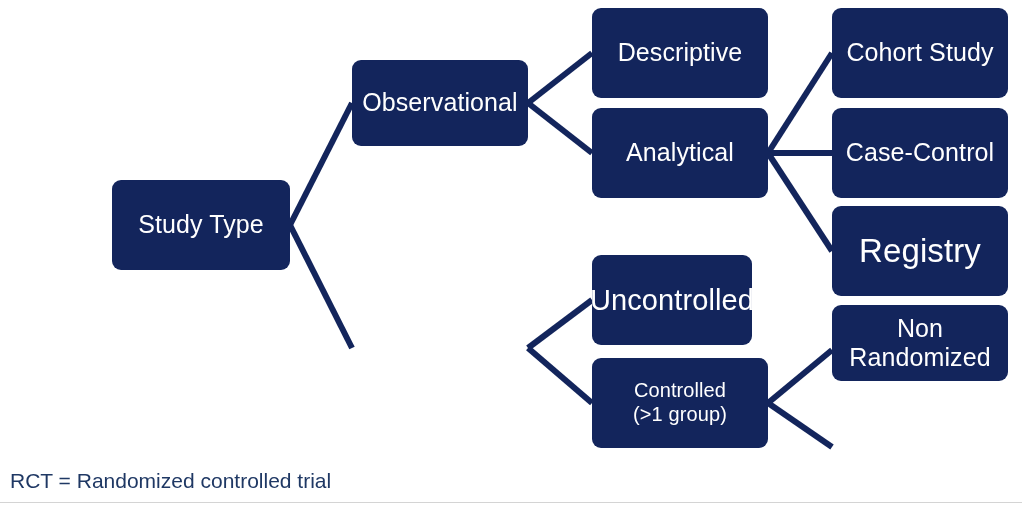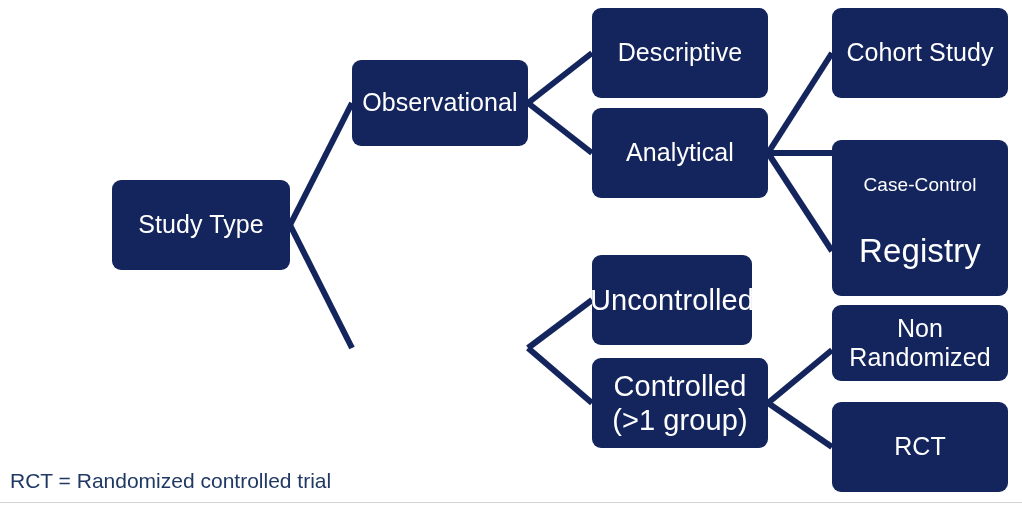--- a/index.html
+++ b/index.html
@@ -43,23 +43,23 @@
   .node span {
     display: block;
     padding: 0 6px;
   }
   .n-root        { left: 112px; top: 180px; width: 178px; height: 90px;  font-size: 25px; }
   .n-obs         { left: 352px; top: 60px;  width: 176px; height: 86px;  font-size: 25px; }
   .n-exp         { left: 352px; top: 305px; width: 176px; height: 86px;  font-size: 25px; }
   .n-desc        { left: 592px; top: 8px;   width: 176px; height: 90px;  font-size: 25px; }
   .n-anal        { left: 592px; top: 108px; width: 176px; height: 90px;  font-size: 25px; }
   .n-unc         { left: 592px; top: 255px; width: 160px; height: 90px;  font-size: 29px; }
-  .n-ctrl        { left: 592px; top: 358px; width: 176px; height: 90px;  font-size: 29px; }
+  .n-ctrl        { left: 592px; top: 358px; width: 176px; height: 90px;  font-size: 20px; }
   .n-cohort      { left: 832px; top: 8px;   width: 176px; height: 90px;  font-size: 25px; }
-  .n-case        { left: 832px; top: 108px; width: 176px; height: 90px;  font-size: 19px; margin-top: 32px; }
+  .n-case        { left: 832px; top: 108px; width: 176px; height: 90px;  font-size: 25px; }
   .n-reg         { left: 832px; top: 206px; width: 176px; height: 90px;  font-size: 33px; }
   .n-nonrand     { left: 832px; top: 305px; width: 176px; height: 76px;  font-size: 25px; }
   .n-rct         { left: 832px; top: 402px; width: 176px; height: 90px;  font-size: 25px; }
 
   .footnote {
     position: absolute;
     left: 10px;
     top: 469px;
     font-size: 21px;
     color: #1f3864;
@@ -150,21 +150,18 @@
     <span>Registry</span>
   </div>
 
   <div class="node n-nonrand">
     <span>
         <span style="display: block;">Non</span>
         <span style="display: block;">Randomized</span>
       </span>
   </div>
 
-  <div class="node n-rct">
-    <span>RCT</span>
-  </div>
 
   <div class="footnote">RCT = Randomized controlled trial</div>
 
   <div class="rule"></div>
 
 </div>
 
 </body></html>

